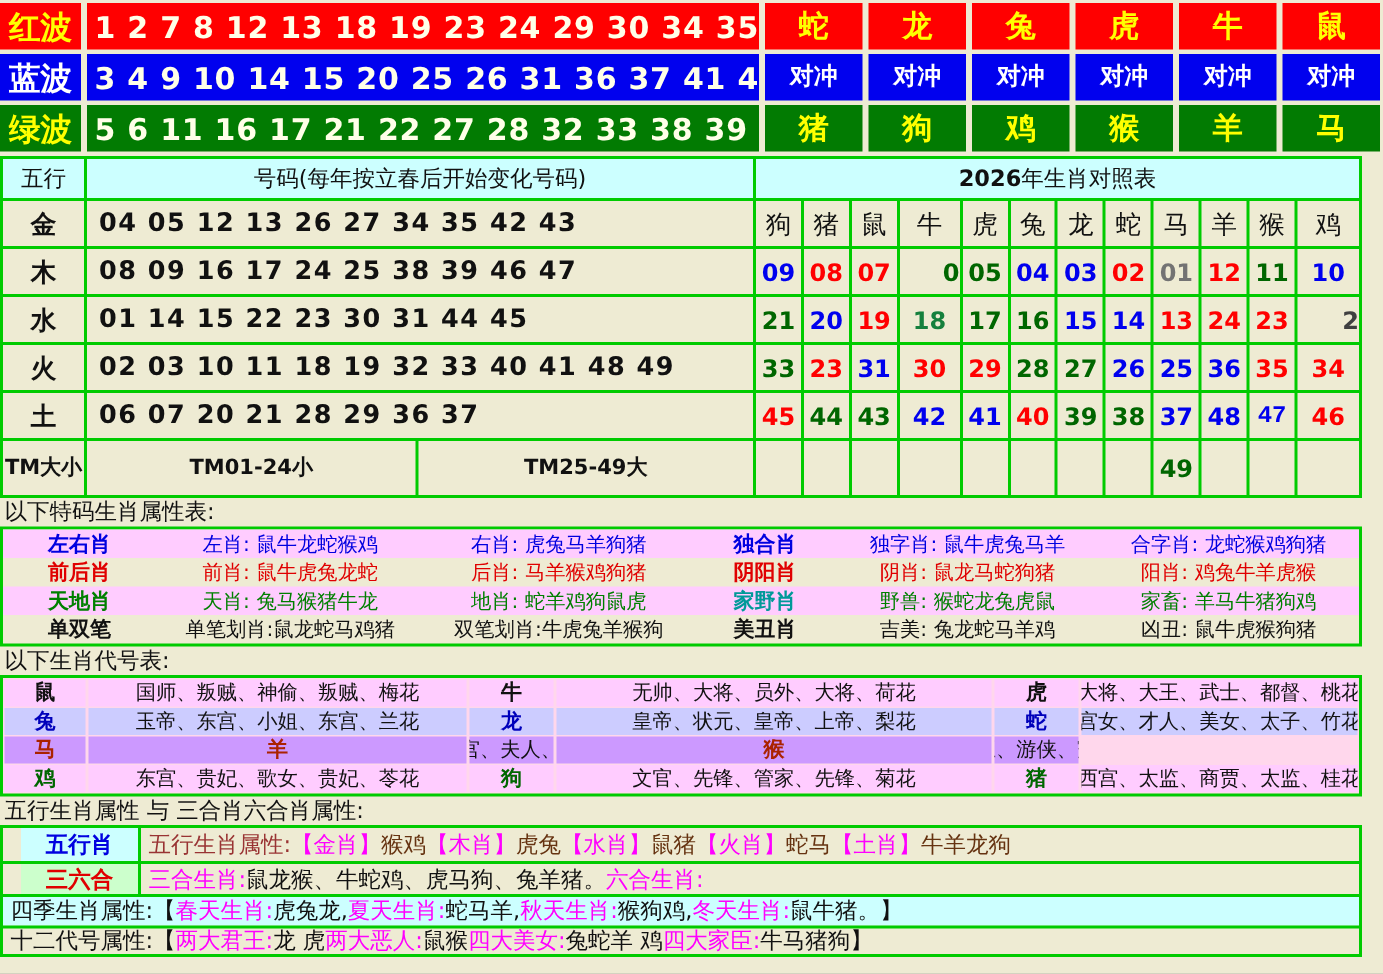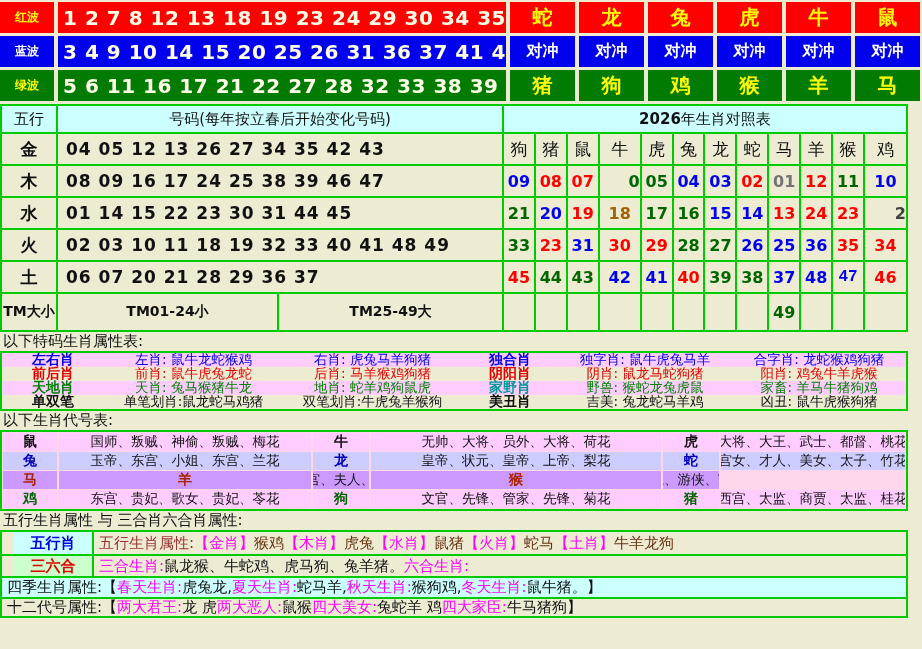--- a/index.html
+++ b/index.html
@@ -7,21 +7,21 @@
   .page {
     position: relative; width: 922px; height: 649px;
     background: #EEEBD3; overflow: hidden;
     font-family: "DejaVu Sans", "Liberation Sans", sans-serif;
     color: #111;
   }
   
   #waves { padding-top: 2px; }
   .wave-row { display: flex; height: 31px; margin-bottom: 3px; }
   .wv-label { width: 54px; margin-right: 4px; display: flex; align-items: center; justify-content: center;
-              font-weight: bold; font-size: 12px; }
+              font-weight: bold; font-size: 21px; }
   .wv-nums { width: 448px; margin-right: 4px; display: flex; align-items: center;
              padding-left: 5px; font-weight: bold; font-size: 20px; color: #FFFFE8; letter-spacing: .5px;
              white-space: nowrap; overflow: hidden; }
   .wv-cell { width: 65px; margin-right: 4px; display: flex; align-items: center; justify-content: center; font-weight: bold; }
   .wv-cell:last-child { margin-right: 0; }
   .wv-animal { font-size: 20px; color: #FFFF00; }
   .wv-duel   { font-size: 16px; color: #FFFFFF; }
   
   .midgrid { margin-top: 3px; width: 908px; background: #00CB00; padding: 2px;
              display: grid; grid-template-columns: 54px 219px 223px repeat(12, 1fr);
@@ -32,21 +32,21 @@
   .mlabel { font-weight: bold; font-size: 17px; }
   .mnums { justify-content: flex-start; padding-left: 8px; font-weight: bold; font-size: 17px; letter-spacing: 1px; }
   .mzod { font-size: 17px; }
   .mnum { font-weight: bold; font-size: 16px; }
   .mtm { font-weight: bold; font-size: 14px; }
   
   .sec-title { height: 19px; display: flex; align-items: center; padding-left: 3px; font-size: 15px; }
   
   .box { width: 908px; border: 2px solid #00CB00; }
   
-  .attr-row { display: flex; height: 14px; align-items: center; font-size: 13.5px; }
+  .attr-row { display: flex; height: 19px; align-items: center; font-size: 13.5px; }
   .attr-l1 { width: 102px; text-align: center; font-weight: bold; font-size: 14px; }
   .attr-c1 { width: 358px; display: flex; justify-content: space-around; white-space: nowrap; }
   .attr-l2 { width: 96px; text-align: center; font-weight: bold; font-size: 14px; }
   .attr-c2 { flex: 1; display: flex; justify-content: space-around; white-space: nowrap; }
   
   #code-box { background: #FFD7EC; padding: 1px; display: grid; row-gap: 1px; }
   .code-row { display: grid; grid-template-columns: 54px 252px 56px 290px 56px 1fr; column-gap: 2px; height: 18px; }
   .code-cell { display: flex; align-items: center; justify-content: center; font-size: 13.5px; white-space: nowrap; overflow: hidden; }
   .code-animal { font-weight: bold; font-size: 14px; }
   
@@ -125,21 +125,21 @@
       <div class="mc mnum" style="color: rgb(255, 0, 0);">02</div>
       <div class="mc mnum" style="color: #737373;">01</div>
       <div class="mc mnum" style="color: rgb(255, 0, 0);">12</div>
       <div class="mc mnum" style="color: rgb(0, 102, 0);">11</div>
       <div class="mc mnum" style="color: rgb(0, 0, 238);">10</div>
       <div class="mc mlabel">水</div>
       <div class="mc mnums" style="grid-column: 2 / span 2;">01 14 15 22 23 30 31 44 45</div>
       <div class="mc mnum" style="color: rgb(0, 102, 0);">21</div>
       <div class="mc mnum" style="color: rgb(0, 0, 238);">20</div>
       <div class="mc mnum" style="color: rgb(255, 0, 0);">19</div>
-      <div class="mc mnum" style="color: #a16207;">18</div>
+      <div class="mc mnum" style="color: #15803d;">18</div>
       <div class="mc mnum" style="color: rgb(0, 102, 0);">17</div>
       <div class="mc mnum" style="color: rgb(0, 102, 0);">16</div>
       <div class="mc mnum" style="color: rgb(0, 0, 238);">15</div>
       <div class="mc mnum" style="color: rgb(0, 0, 238);">14</div>
       <div class="mc mnum" style="color: rgb(255, 0, 0);">13</div>
       <div class="mc mnum" style="color: rgb(255, 0, 0);">24</div>
       <div class="mc mnum" style="color: rgb(255, 0, 0);">23</div>
       <div class="mc mnum" style="color: #404040; padding-left: 41px;">22</div>
       <div class="mc mlabel">火</div>
       <div class="mc mnums" style="grid-column: 2 / span 2;">02 03 10 11 18 19 32 33 40 41 48 49</div>

